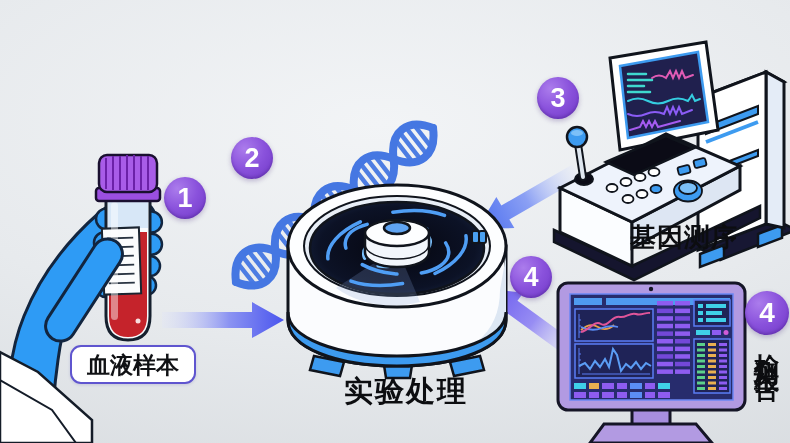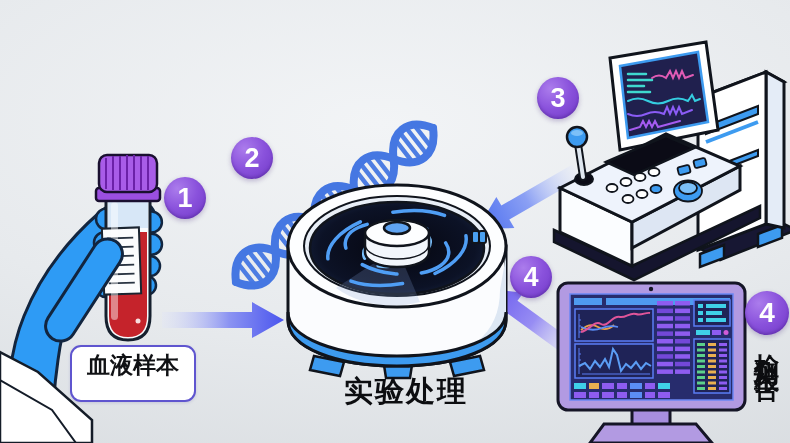--- a/index.html
+++ b/index.html
@@ -15,21 +15,21 @@
   }
   .badge{
     position:absolute;width:42px;height:42px;border-radius:50%;
     background:radial-gradient(circle at 32% 28%, #ab7cec 0%, #8a52dc 48%, #6f37c6 100%);
     color:#fff;font-weight:700;font-size:27px;line-height:1;
     display:flex;align-items:center;justify-content:center;
     box-shadow:0 2px 5px rgba(60,30,120,.28), inset 0 -2px 3px rgba(40,10,90,.25);
   }
   .badge.big{width:44px;height:44px;font-size:28px;}
   .label-box{
-    position:absolute;left:70px;top:345px;padding:3px 15px 19px;
+    position:absolute;left:70px;top:345px;padding:3px 15px 1px;
     background:#ffffff;border:2.5px solid #5f55cf;border-radius:11px;
     font-size:23px;font-weight:800;color:#101114;box-shadow:0 1px 3px rgba(80,70,160,.18);
   }
   .plain-label{position:absolute;font-weight:800;color:#0c0d10;}
   .label-process{left:344px;top:372px;font-size:29px;letter-spacing:2px;}
   .label-seq{left:630px;top:220px;font-size:26px;letter-spacing:1px;}
   .label-report{
     left:751px;top:334px;font-size:25px;
     writing-mode:vertical-rl;text-orientation:upright;letter-spacing:7px;
   }
@@ -332,15 +332,16 @@
   </svg>
 
   <div class="badge" style="left:164px;top:177px">1</div>
   <div class="badge" style="left:231px;top:137px">2</div>
   <div class="badge" style="left:537px;top:77px">3</div>
   <div class="badge" style="left:510px;top:256px">4</div>
   <div class="badge big" style="left:745px;top:291px">4</div>
 
   <div class="label-box">血液样本</div>
   <div class="plain-label label-process">实验处理</div>
+  <div class="plain-label label-seq">基因测序</div>
   <div class="plain-label label-report">检测报告</div>
 
 </div>
 
 </body></html>

